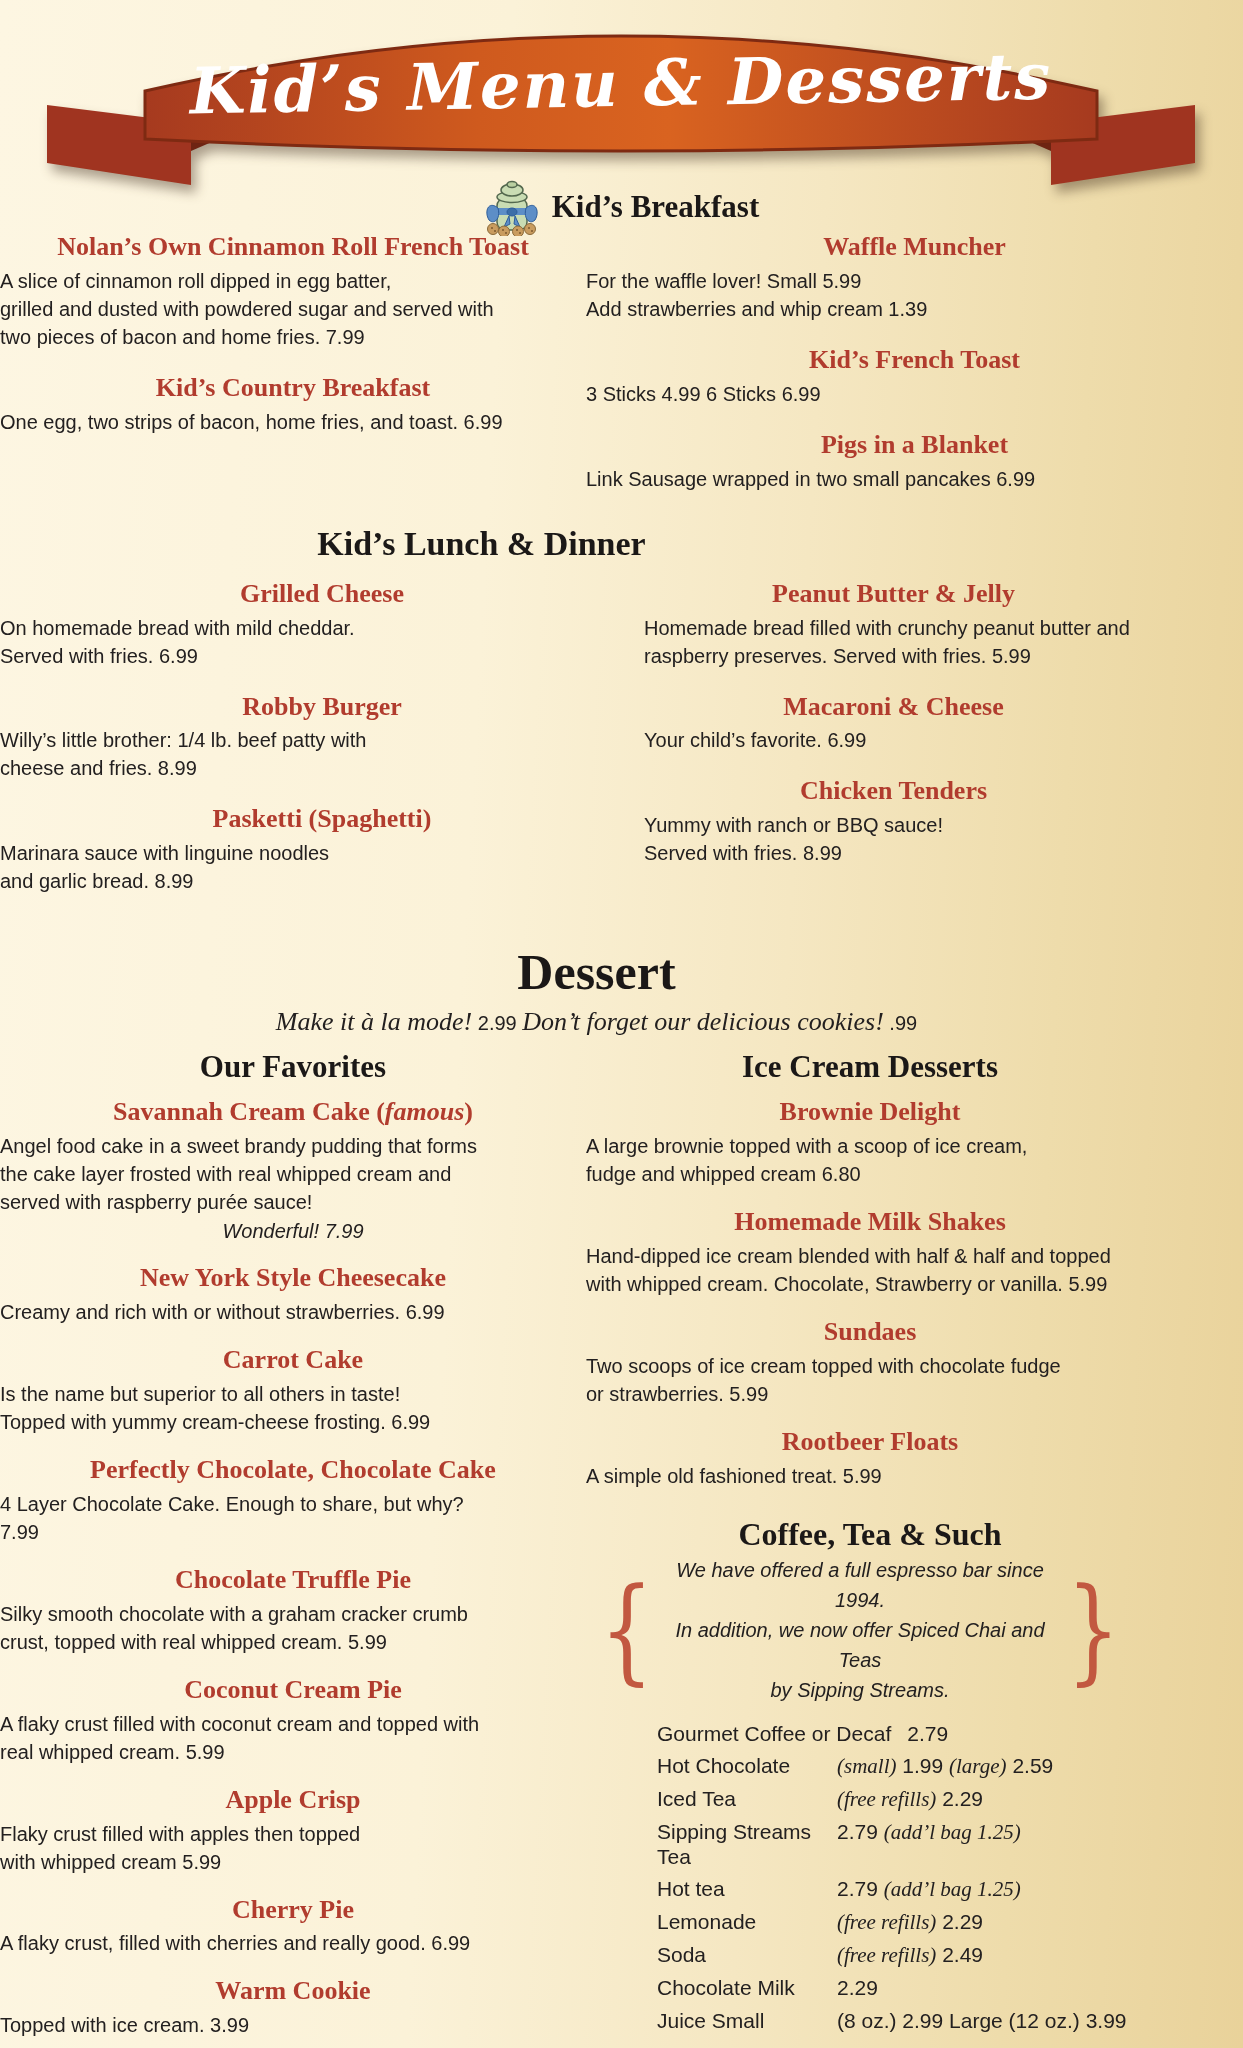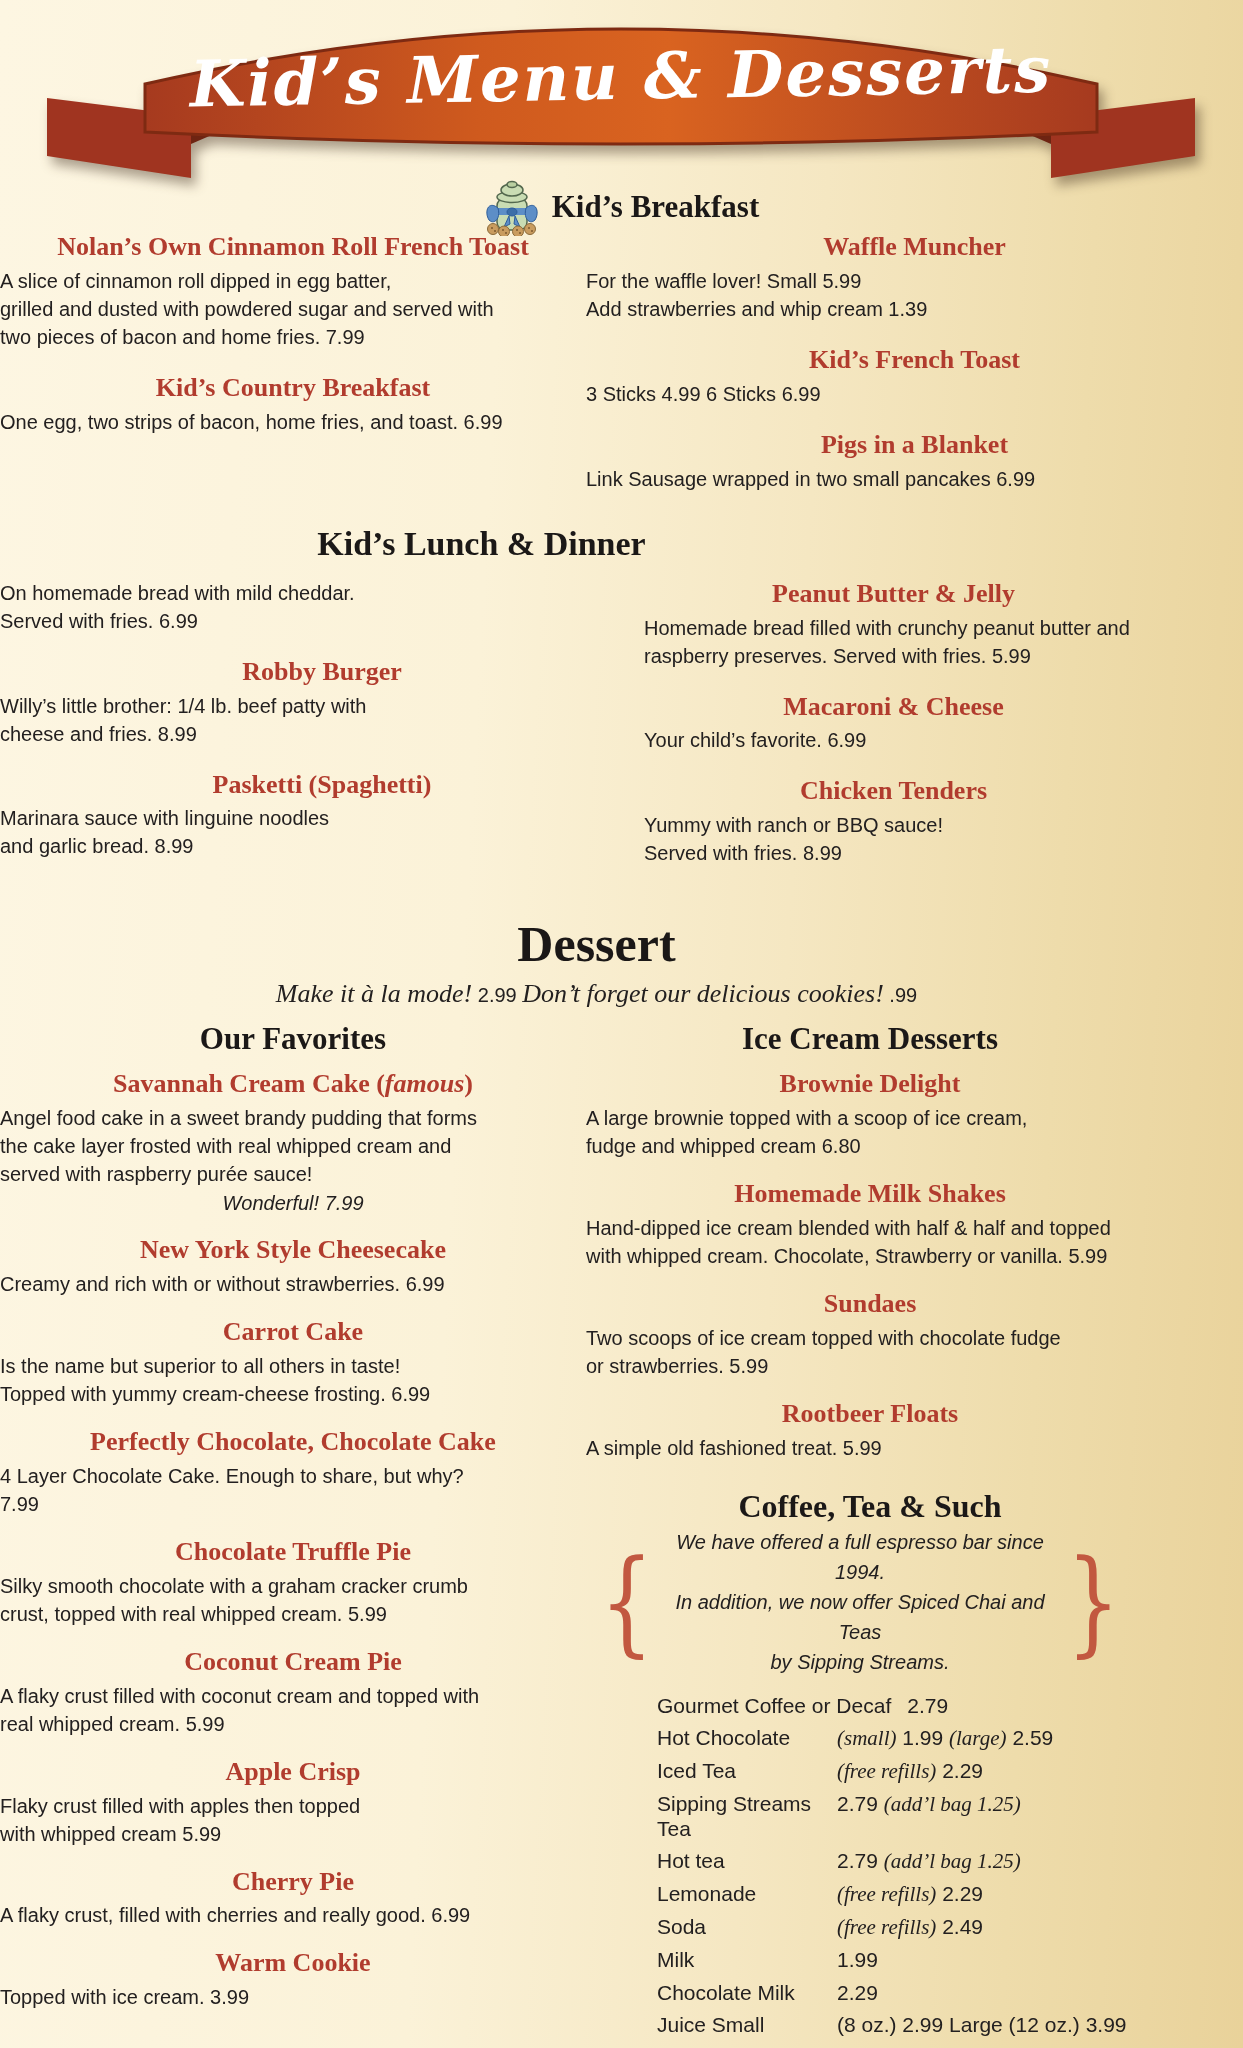--- a/index.html
+++ b/index.html
@@ -5,21 +5,21 @@
   html,body{margin:0;padding:0;}
   .page{
     position:relative;
     width:1243px;height:2048px;
     background:linear-gradient(93deg,#fdf6e2 0%,#fbf2d8 38%,#f5e7c2 62%,#eedcab 82%,#e9d29a 100%);
     font-family:"Liberation Sans",sans-serif;
     color:#232020;
     overflow:hidden;
   }
   
-  .banner-wrap{position:absolute;top:20px;left:41px;width:1160px;height:172px;}
+  .banner-wrap{position:absolute;top:27px;left:41px;width:1160px;height:172px;}
   .banner-svg{filter:drop-shadow(5px 8px 6px rgba(50,30,15,.4));}
   .banner-title{
     position:absolute;left:0;right:0;top:22px;text-align:center;
     font:italic 700 64px/1.1 "DejaVu Serif",serif;color:#ffffff;
     letter-spacing:2px;transform:rotate(-1deg);
   }
   
   .content{position:relative;padding-top:184px;}
   .h-serif{font-family:"Liberation Serif",serif;font-weight:700;color:#1b1817;}
   .sec-head-row{display:flex;justify-content:center;align-items:center;gap:12px;height:46px;}
@@ -132,20 +132,21 @@
           <p class="idesc">Link Sausage wrapped in two small pancakes 6.99</p>
         </div>
       </div>
     </div>
 
     <div class="h-serif lunch-title">Kid’s Lunch &amp; Dinner</div>
 
     <div class="lunch-grid">
       <div>
         <div class="item">
+          <h3 class="iname">Grilled Cheese</h3>
           <p class="idesc">On homemade bread with mild cheddar.
 Served with fries.  6.99</p>
         </div>
         <div class="item">
           <h3 class="iname">Robby Burger</h3>
           <p class="idesc">Willy’s little brother: 1/4 lb. beef patty with
 cheese and fries.  8.99</p>
         </div>
         <div class="item">
           <h3 class="iname">Pasketti (Spaghetti)</h3>
@@ -278,24 +279,20 @@
           </div>
           <div class="drow">
             <span class="dname">Lemonade</span>
             <span class="ddetail"><span class="it">(free refills)</span><span>  2.29</span></span>
           </div>
           <div class="drow">
             <span class="dname">Soda</span>
             <span class="ddetail"><span class="it">(free refills)</span><span>  2.49</span></span>
           </div>
           <div class="drow">
-            <span class="dname">Milk</span>
-            <span class="ddetail"><span>1.99</span></span>
-          </div>
-          <div class="drow">
             <span class="dname">Chocolate Milk</span>
             <span class="ddetail"><span>2.29</span></span>
           </div>
           <div class="drow">
             <span class="dname">Juice Small</span>
             <span class="ddetail"><span>(8 oz.) 2.99 Large (12 oz.) 3.99</span></span>
           </div>
         </div>
 
       </div>

